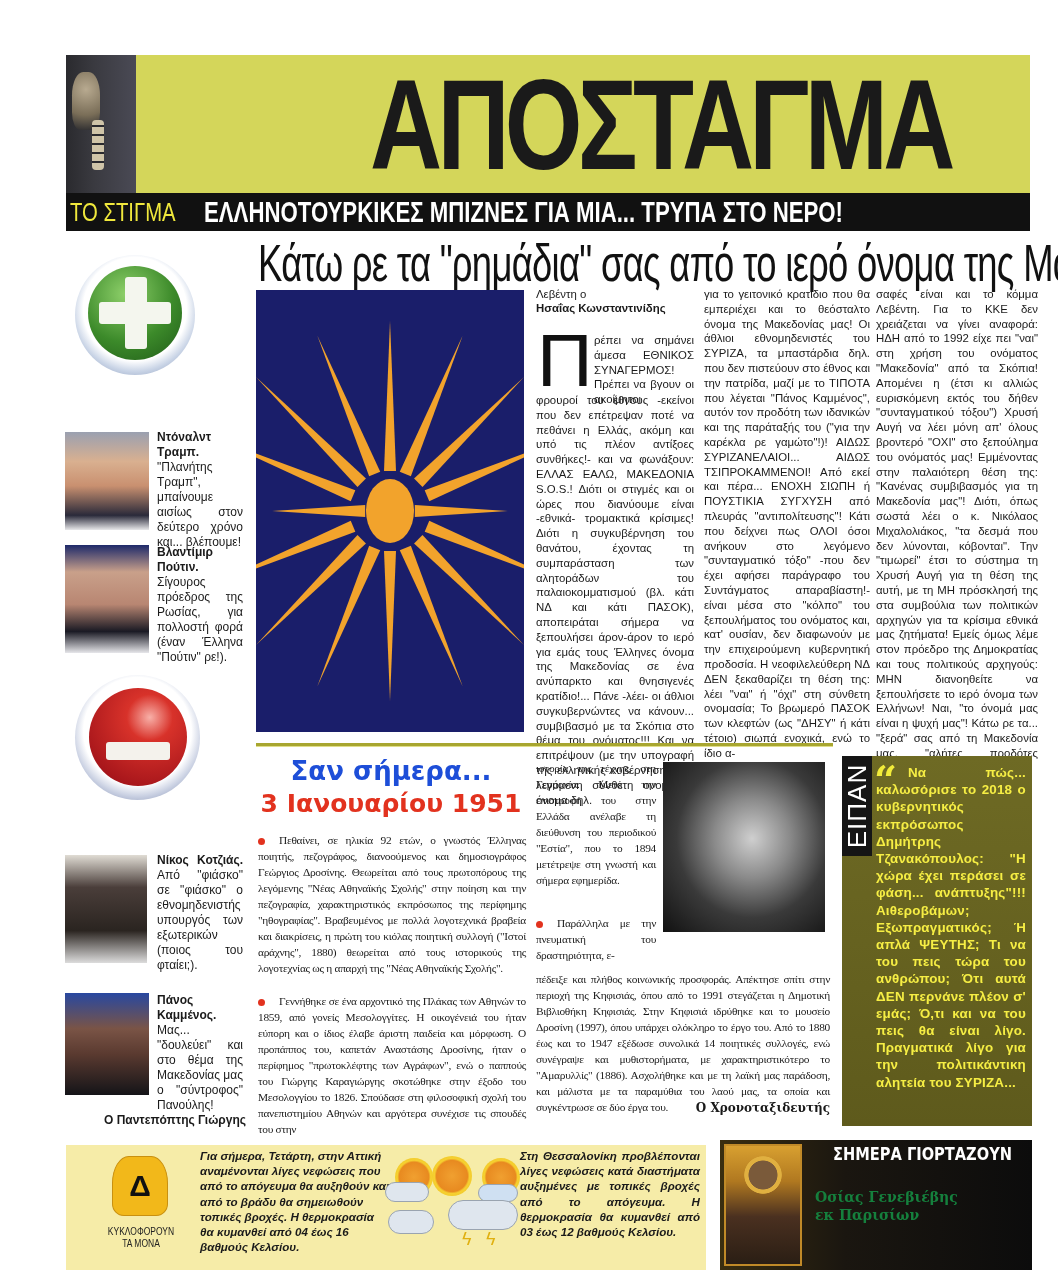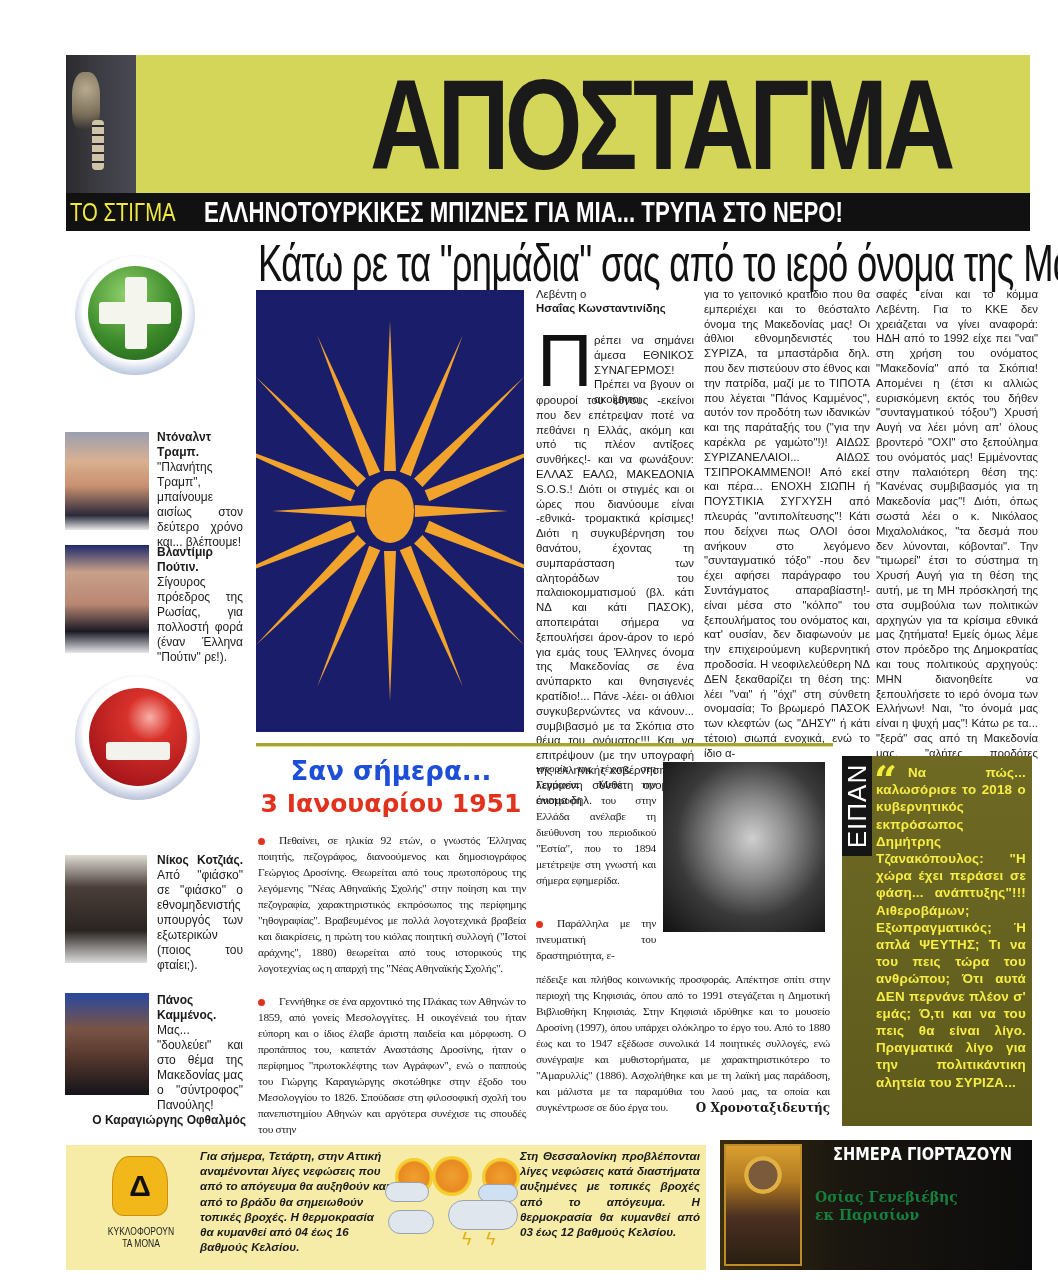--- a/index.html
+++ b/index.html
@@ -138,21 +138,21 @@
 <div id="kotzias-photo" class="abs photo"></div>
 <div id="kotzias-text" class="abs person-text">
   <span class="person-name">Νίκος Κοτζιάς.</span>
   <span>Από "φιάσκο" σε "φιάσκο" ο εθνομηδενιστής υπουργός των εξωτερικών (ποιος του φταίει;).</span>
 </div>
 <div id="kammenos-photo" class="abs photo"></div>
 <div id="kammenos-text" class="abs person-text">
   <span class="person-name">Πάνος Καμμένος.</span>
   <span>Μας... "δουλεύει" και στο θέμα της Μακεδονίας μας ο "σύντροφος" Πανούλης!</span>
 </div>
-<div id="ofthalmos" class="abs">Ο Καραγιώργης Οφθαλμός</div>
+<div id="ofthalmos" class="abs">Ο Παντεπόπτης Γιώργης</div>
 
 <div id="vergina" class="abs">
   <svg width="268" height="442" viewBox="0 0 268 442">
     <rect width="268" height="442" fill="#1a1e6a"></rect>
     <g transform="translate(134 221)" fill="#f2a32c">
       <g id="ray">
         <path d="M-6,-40 L0,-190 L6,-40 Z"></path>
       </g>
       <use href="#ray" transform="rotate(22.5)"></use>
       <use href="#ray" transform="rotate(45)"></use>

